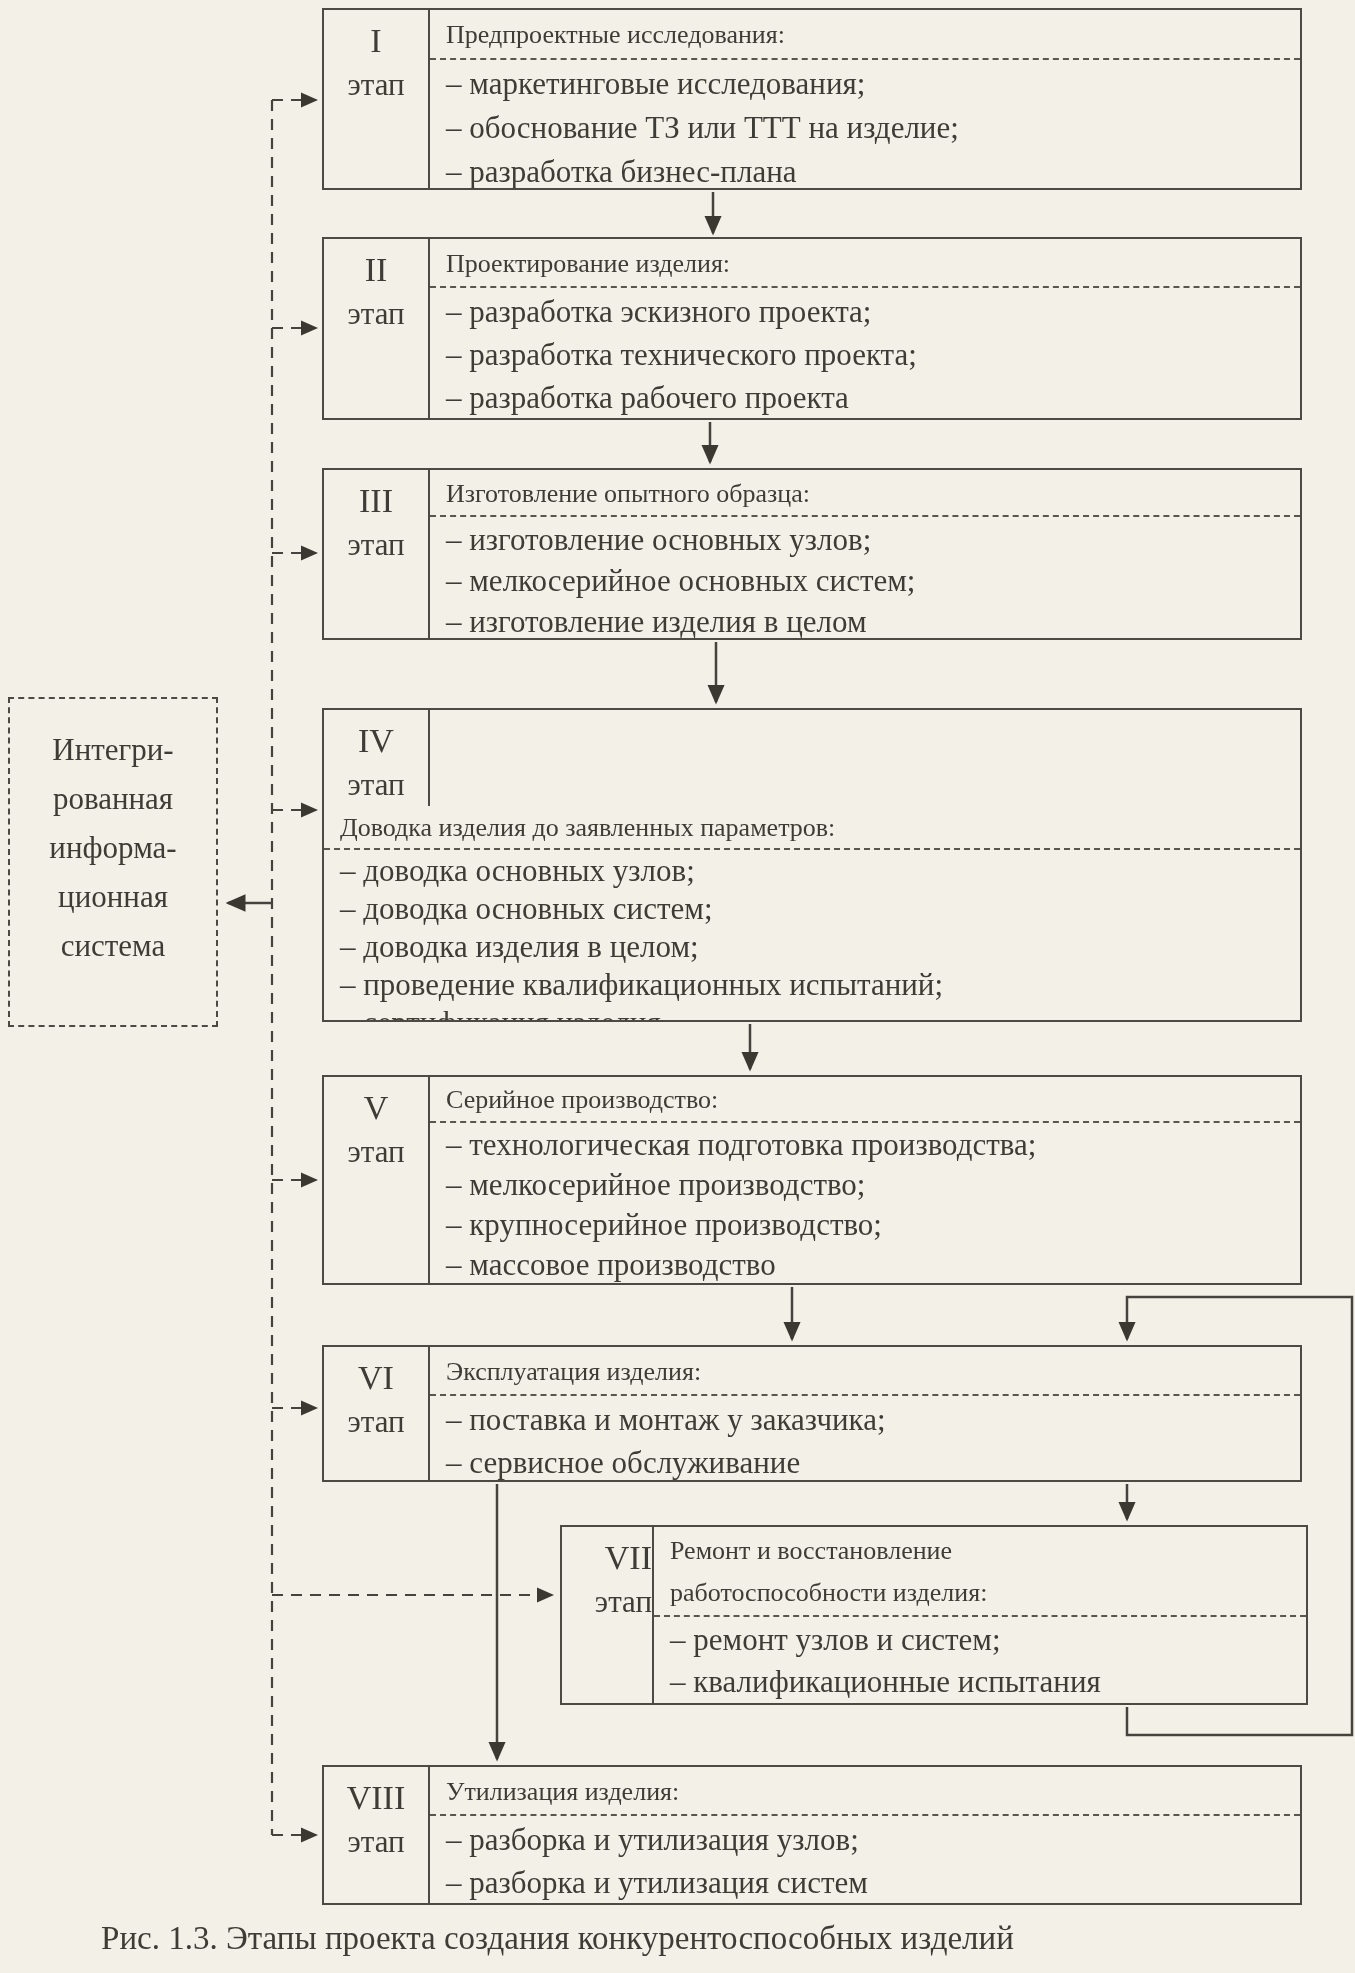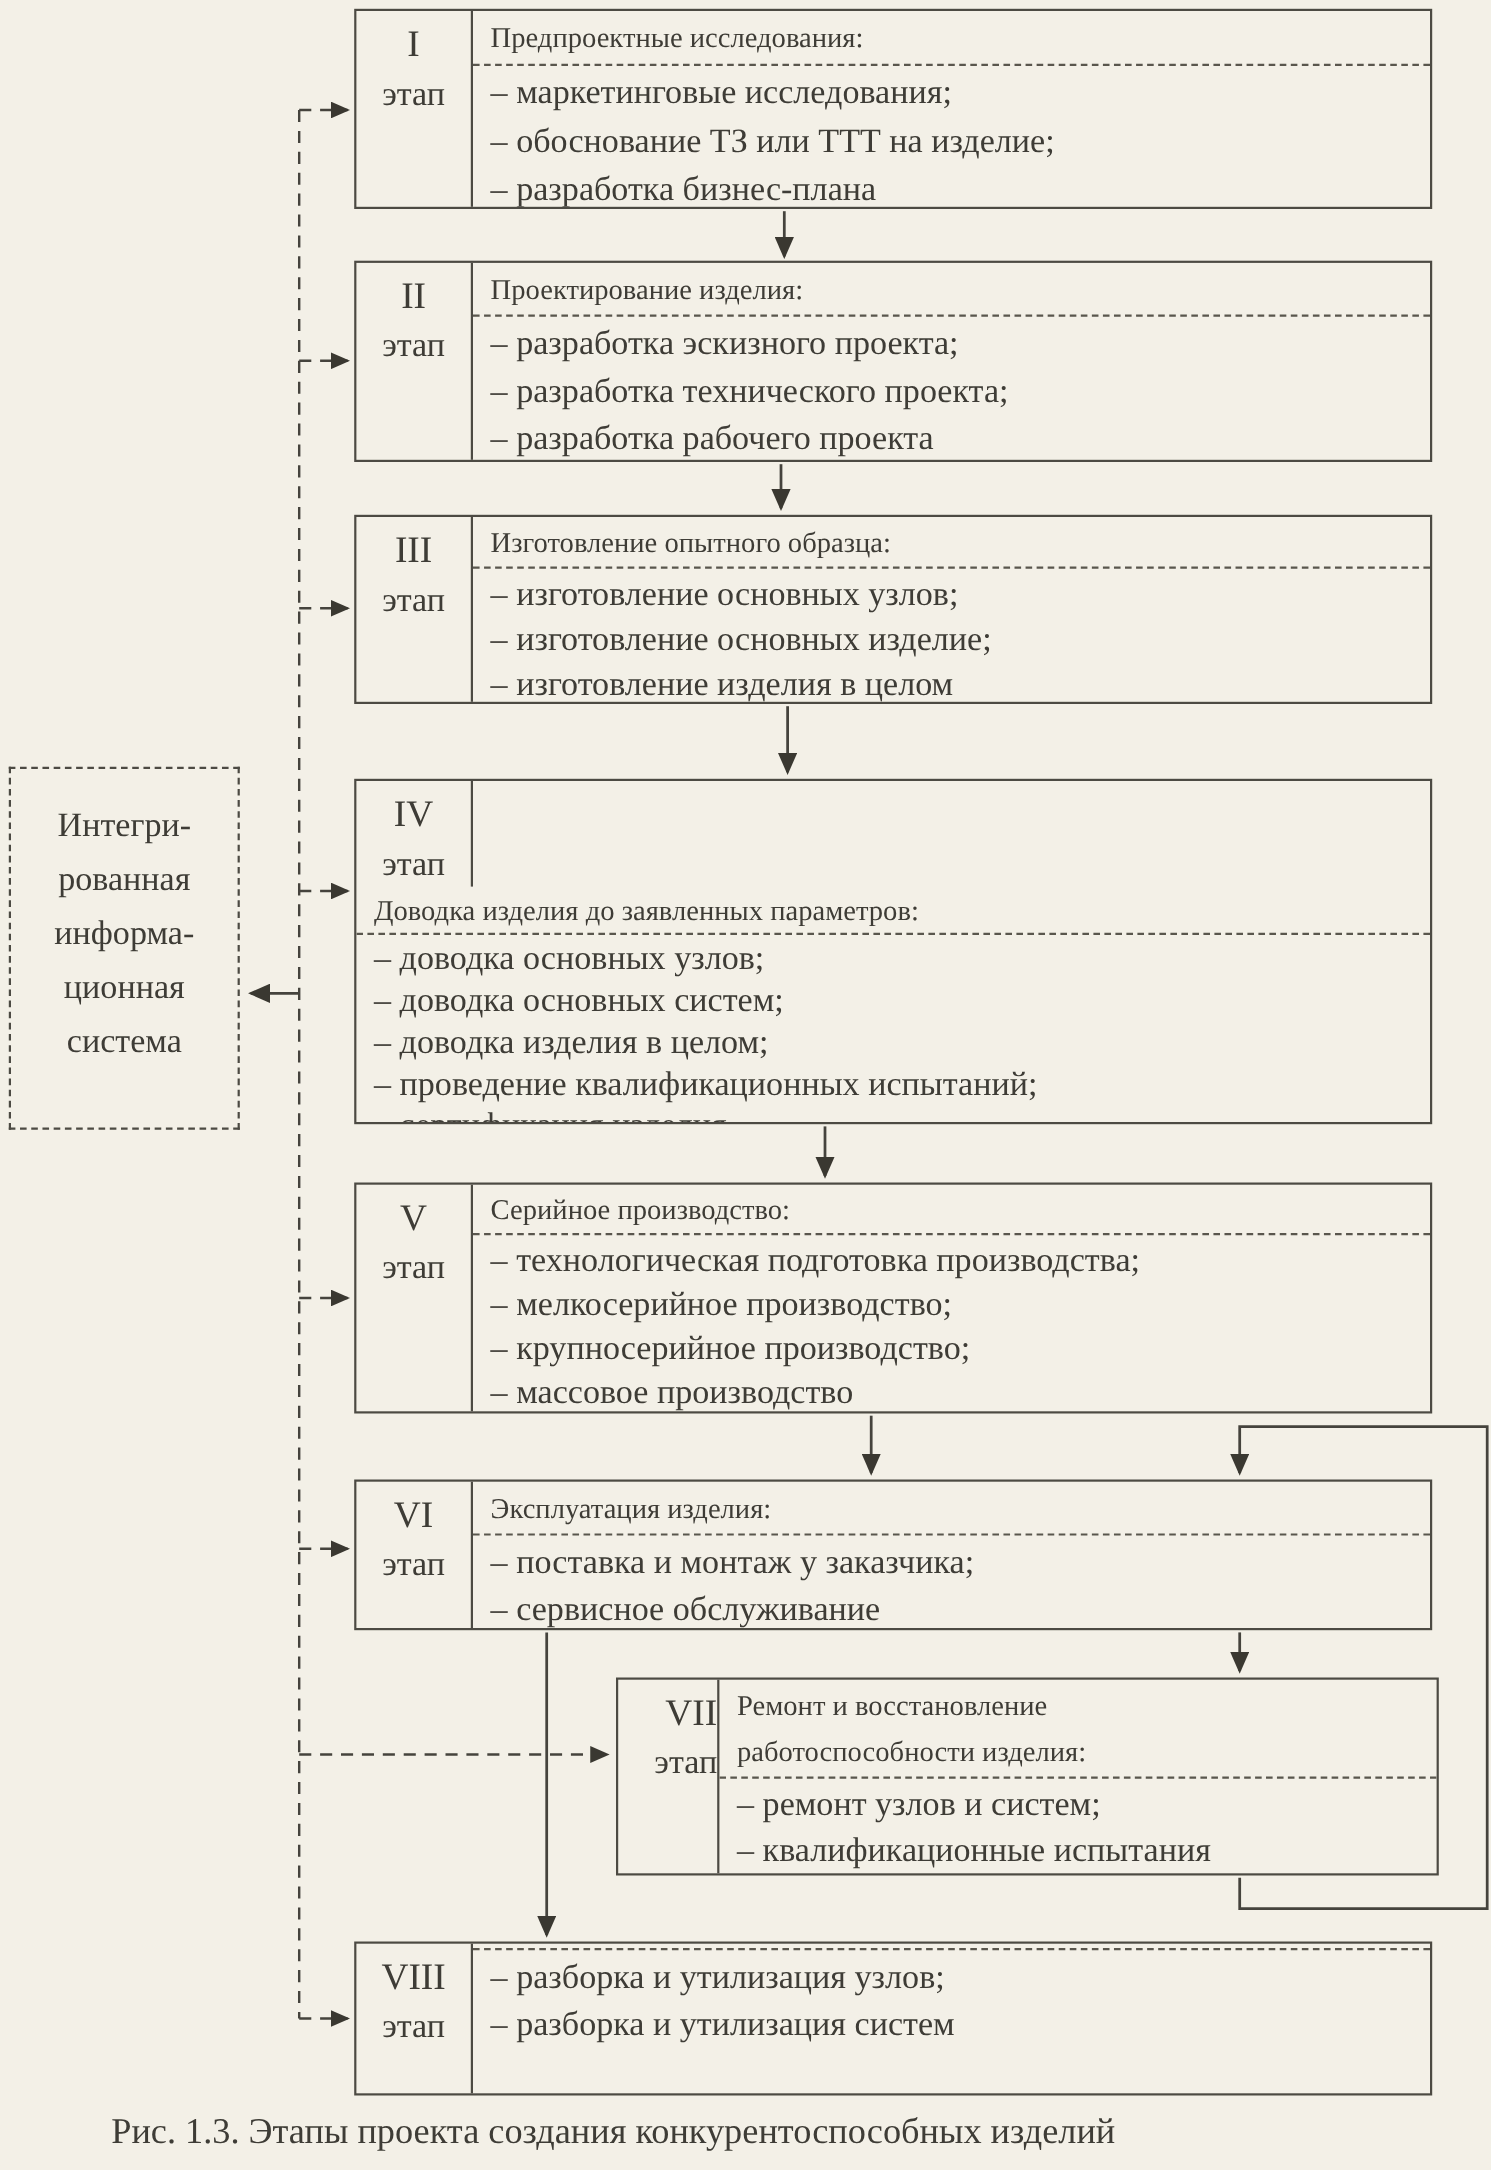--- a/index.html
+++ b/index.html
@@ -112,21 +112,21 @@
 
 <div class="stage" style="left:322px;top:468px;width:980px;height:172px;--lh:41px;">
   <div class="cell-num">
     <div class="numeral">III</div>
     <div class="period">этап</div>
   </div>
   <div class="cell-body">
     <div class="title">Изготовление опытного образца:</div>
     <div class="sep"></div>
     <div class="item">– изготовление основных узлов;</div>
-    <div class="item">– изготовление основных изделие;</div>
+    <div class="item">– мелкосерийное основных систем;</div>
     <div class="item">– изготовление изделия в целом</div>
   </div>
 </div>
 
 <div class="stage" style="left:322px;top:708px;width:980px;height:314px;flex-direction:column;--lh:38px;">
   <div class="cell-num">
     <div class="numeral">IV</div>
     <div class="period">этап</div>
   </div>
   <div class="cell-body">
@@ -181,19 +181,20 @@
     <div class="item">– квалификационные испытания</div>
   </div>
 </div>
 
 <div class="stage" style="left:322px;top:1765px;width:980px;height:140px;--lh:43px;">
   <div class="cell-num">
     <div class="numeral">VIII</div>
     <div class="period">этап</div>
   </div>
   <div class="cell-body">
+    <div class="title">Утилизация изделия:</div>
     <div class="sep"></div>
     <div class="item">– разборка и утилизация узлов;</div>
     <div class="item">– разборка и утилизация систем</div>
   </div>
 </div>
 
 <div class="caption">Рис. 1.3. Этапы проекта создания конкурентоспособных изделий</div>
 
 </body></html>

